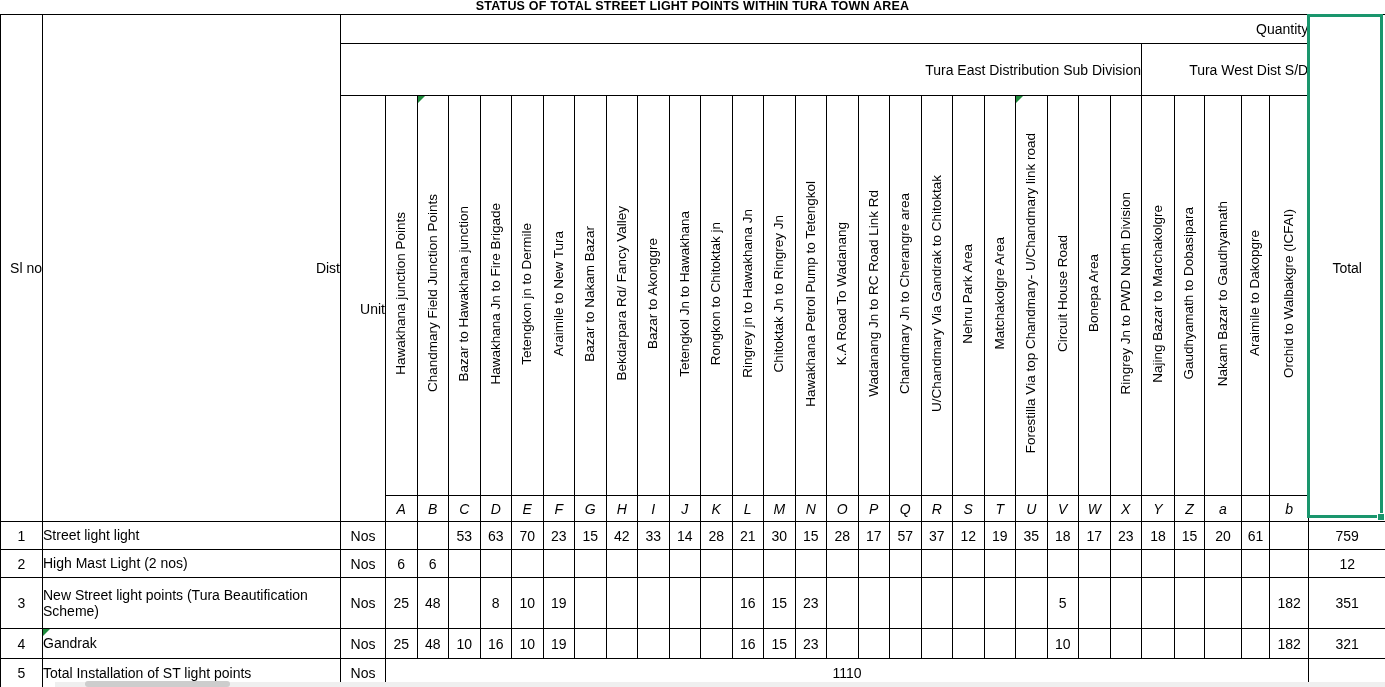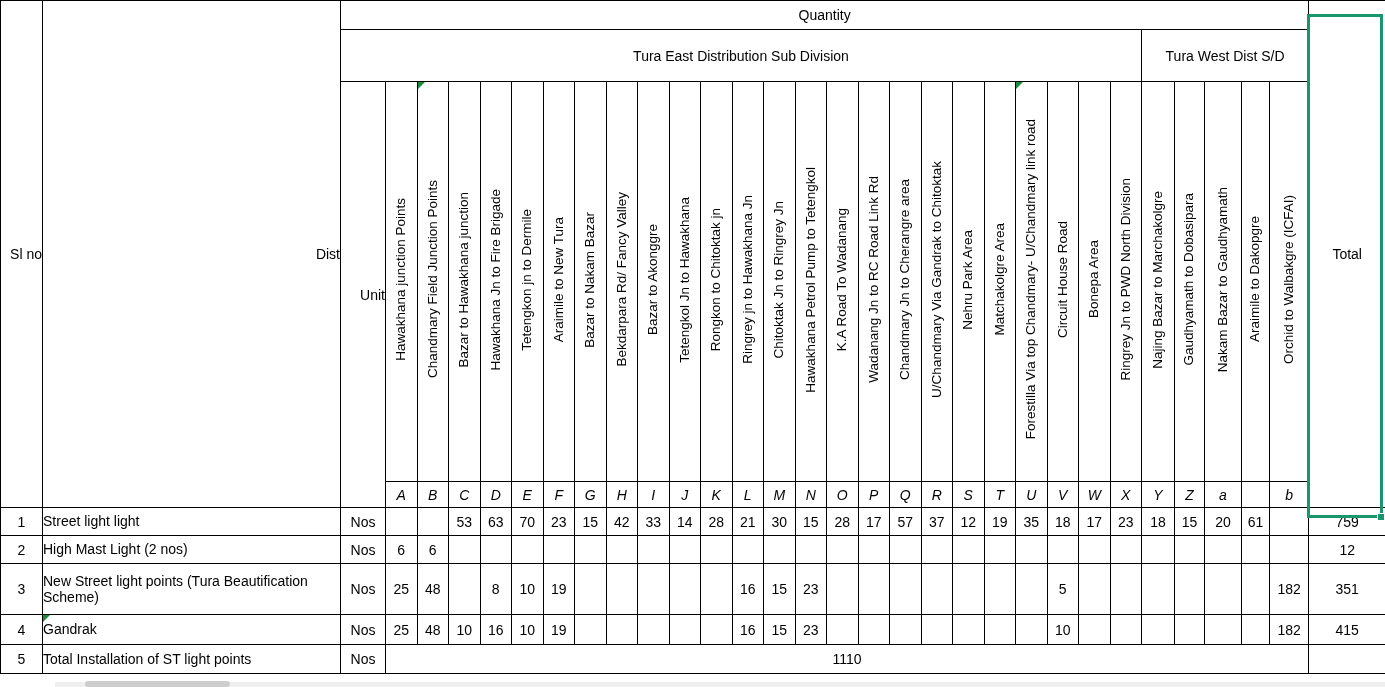--- a/index.html
+++ b/index.html
@@ -17,21 +17,21 @@
   }
   table.grid th, table.grid td{
     border:1px solid #000;padding:0;margin:0;overflow:hidden;
     font-weight:normal;font-size:14px;vertical-align:middle;
     background:#fff;
   }
   tr.r-quantity{height:29px;}
   tr.r-division{height:52px;}
   tr.r-vertical{height:400px;}
   tr.r-letters{height:26px;}
-  .hdr{font-weight:bold;text-align:center;font-size:13px;}
+  .hdr{font-weight:bold;text-align:right;font-size:13px;}
   .plain-hdr{text-align:right;font-size:14px;}
   .vcell{vertical-align:bottom;text-align:center;}
   .vcell span{
     display:inline-block;writing-mode:vertical-rl;transform:rotate(180deg);
     white-space:nowrap;font-size:13.5px;line-height:1.05;padding:3px 0 2px 0;
     max-height:396px;
   }
   .letter-cell{font-weight:bold;font-style:italic;text-align:center;font-size:13.5px;}
   .num{text-align:center;}
   .item-cell{text-align:left;padding:1px 4px;line-height:1.15;}
@@ -58,20 +58,21 @@
   .hscroll-thumb{
     position:absolute;left:85px;top:681px;width:145px;height:6px;
     background:#cdcdcd;border-radius:3px;
   }
 </style>
 </head>
 <body>
 
 <div class="sheet">
 
+  <div class="sheet-title">STATUS OF TOTAL STREET LIGHT POINTS WITHIN TURA TOWN AREA</div>
 
   <table class="grid">
     <colgroup>
       <col style="width:42px">
         <col style="width:298px">
         <col style="width:45px">
 
       <col style="width: 31.5px;">
         <col style="width: 31.5px;">
         <col style="width: 31.5px;">
@@ -313,21 +314,21 @@
           <td class="num"></td>
           <td class="num"></td>
           <td class="num">10</td>
           <td class="num"></td>
           <td class="num"></td>
           <td class="num"></td>
           <td class="num"></td>
           <td class="num"></td>
           <td class="num"></td>
           <td class="num">182</td>
-          <td class="total-cell">415</td>
+          <td class="total-cell">321</td>
         </tr>
         <tr style="height: 29px;">
           <td class="num">5</td>
           <td class="item-cell item-bold">Total Installation of ST light points</td>
           <td class="num item-bold">Nos</td>
           <td class="num" colspan="29">1110</td>
           <td class="total-cell"></td>
         </tr>
       </tbody>
   </table>

